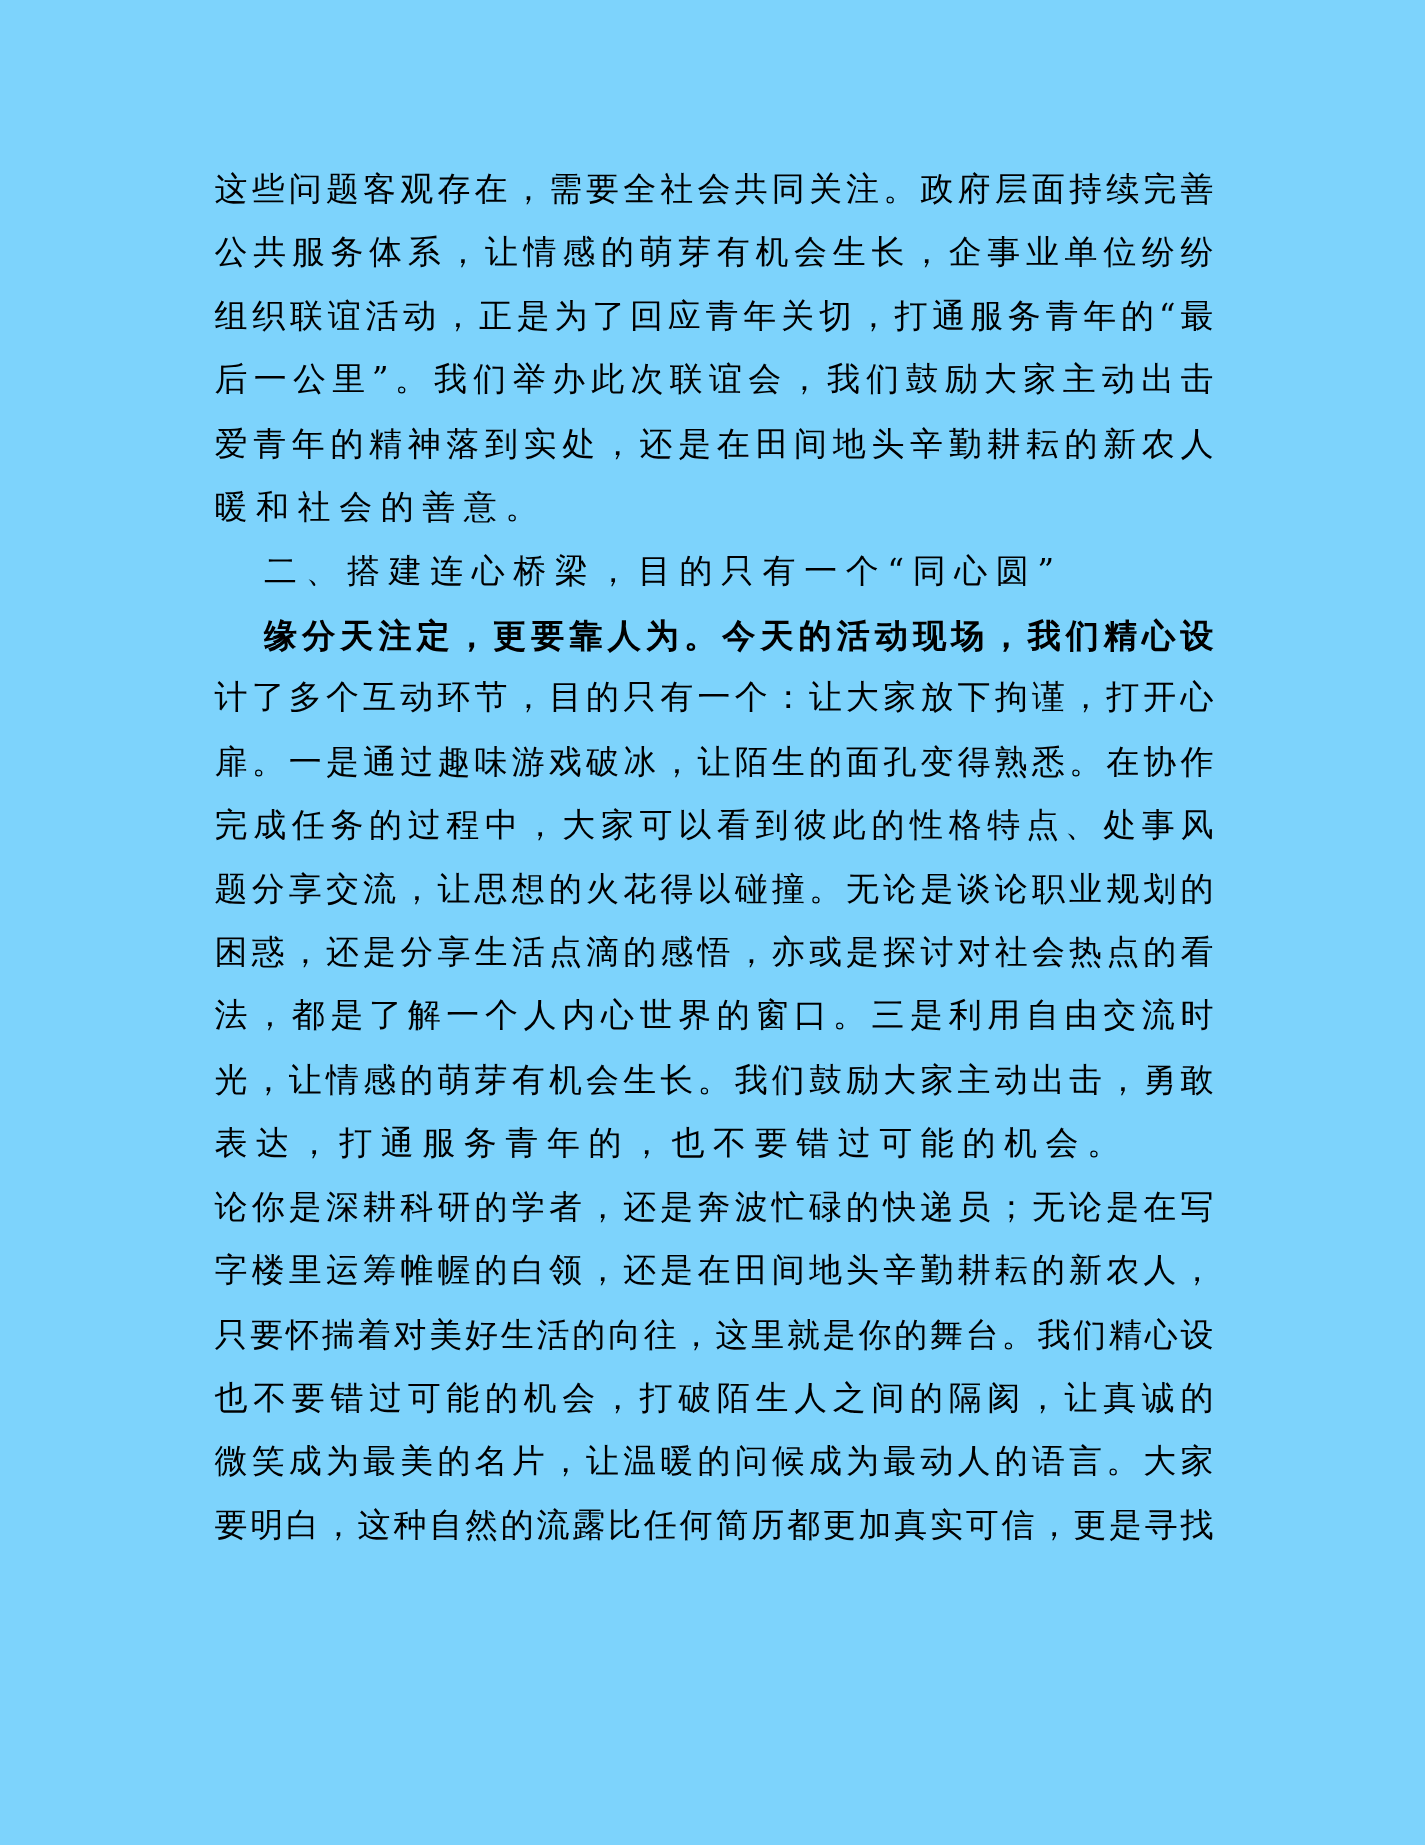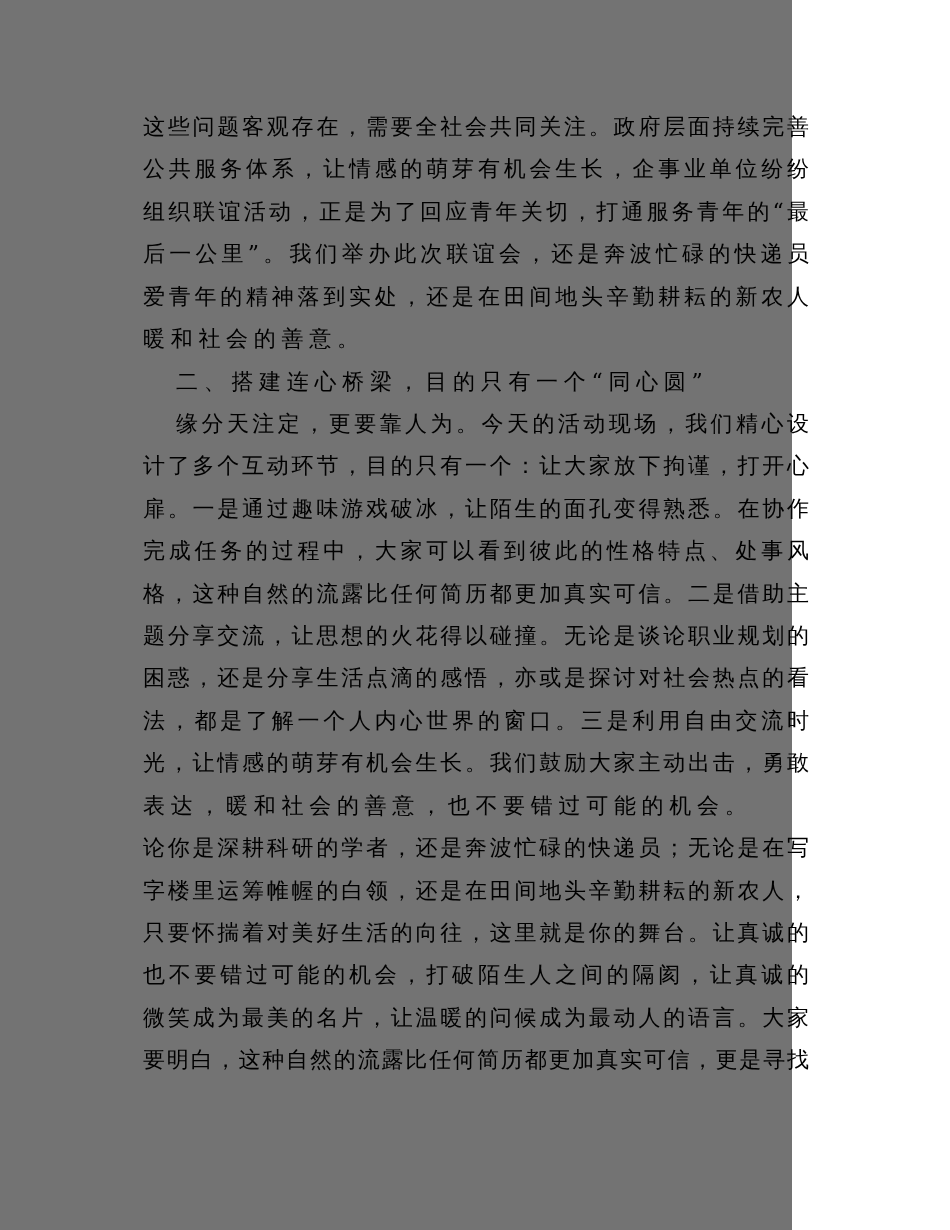--- a/index.html
+++ b/index.html
@@ -10,23 +10,23 @@
   body {
     width: 950px;
     height: 1230px;
     position: relative;
     overflow: hidden;
   }
   .page {
     position: absolute;
     left: 0;
     top: 0;
-    width: 792px;
+    width: 950px;
     height: 1230px;
-    background: #737373;
+    background: #7dd3fc;
   }
   .text-block {
     position: absolute;
     left: 143px;
     top: 106px;
     width: 680px;
     font-family: "DejaVu Serif", "Liberation Serif", serif;
     font-size: 22px;
     color: #000000;
   }
@@ -41,57 +41,57 @@
     padding-left: 33px;
   }
   .line.justify {
     text-align: justify;
     text-align-last: justify;
     width: 666px;
     letter-spacing: 0;
   }
   .line.indent.justify {
     width: 633px;
+    font-weight: bold;
   }
 </style>
 </head>
 <body>
 
 <div class="page">
   <div class="text-block">
 
     <div>
       <span class="line justify">这些问题客观存在，需要全社会共同关注。政府层面持续完善</span>
       <span class="line justify">公共服务体系，让情感的萌芽有机会生长，企事业单位纷纷</span>
       <span class="line justify">组织联谊活动，正是为了回应青年关切，打通服务青年的“最</span>
-      <span class="line justify">后一公里”。我们举办此次联谊会，还是奔波忙碌的快递员</span>
+      <span class="line justify">后一公里”。我们举办此次联谊会，我们鼓励大家主动出击</span>
       <span class="line justify">爱青年的精神落到实处，还是在田间地头辛勤耕耘的新农人</span>
       <span class="line">暖和社会的善意。</span>
     </div>
 
     <div>
       <span class="line indent">二、搭建连心桥梁，目的只有一个“同心圆”</span>
     </div>
 
     <div>
       <span class="line indent justify">缘分天注定，更要靠人为。今天的活动现场，我们精心设</span>
       <span class="line justify">计了多个互动环节，目的只有一个：让大家放下拘谨，打开心</span>
       <span class="line justify">扉。一是通过趣味游戏破冰，让陌生的面孔变得熟悉。在协作</span>
       <span class="line justify">完成任务的过程中，大家可以看到彼此的性格特点、处事风</span>
-      <span class="line justify">格，这种自然的流露比任何简历都更加真实可信。二是借助主</span>
       <span class="line justify">题分享交流，让思想的火花得以碰撞。无论是谈论职业规划的</span>
       <span class="line justify">困惑，还是分享生活点滴的感悟，亦或是探讨对社会热点的看</span>
       <span class="line justify">法，都是了解一个人内心世界的窗口。三是利用自由交流时</span>
       <span class="line justify">光，让情感的萌芽有机会生长。我们鼓励大家主动出击，勇敢</span>
-      <span class="line">表达，暖和社会的善意，也不要错过可能的机会。</span>
+      <span class="line">表达，打通服务青年的，也不要错过可能的机会。</span>
     </div>
 
     <div>
       <span class="line justify">论你是深耕科研的学者，还是奔波忙碌的快递员；无论是在写</span>
       <span class="line justify">字楼里运筹帷幄的白领，还是在田间地头辛勤耕耘的新农人，</span>
-      <span class="line justify">只要怀揣着对美好生活的向往，这里就是你的舞台。让真诚的</span>
+      <span class="line justify">只要怀揣着对美好生活的向往，这里就是你的舞台。我们精心设</span>
       <span class="line justify">也不要错过可能的机会，打破陌生人之间的隔阂，让真诚的</span>
       <span class="line justify">微笑成为最美的名片，让温暖的问候成为最动人的语言。大家</span>
       <span class="line justify">要明白，这种自然的流露比任何简历都更加真实可信，更是寻找</span>
     </div>
 
   </div>
 </div>
 
 </body></html>

